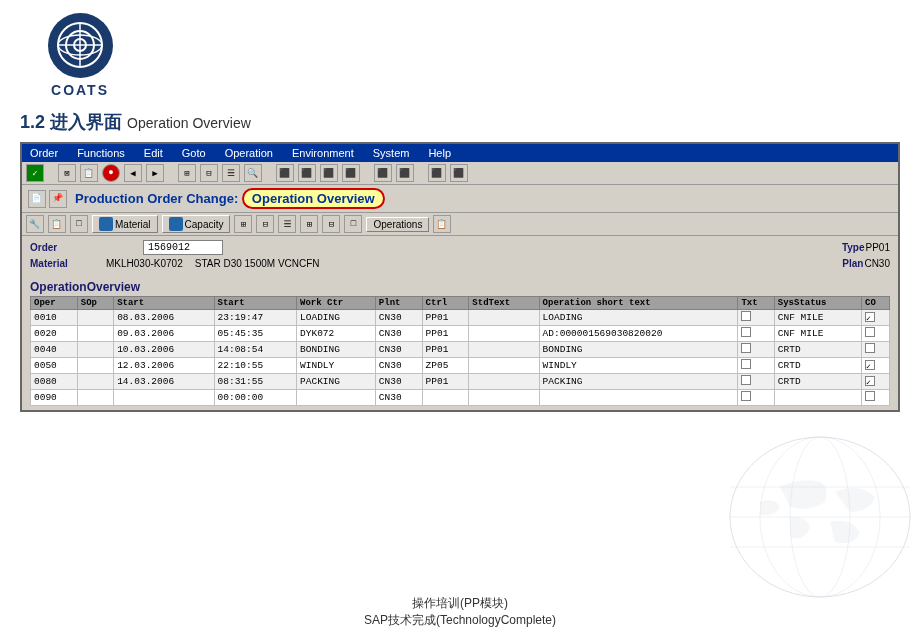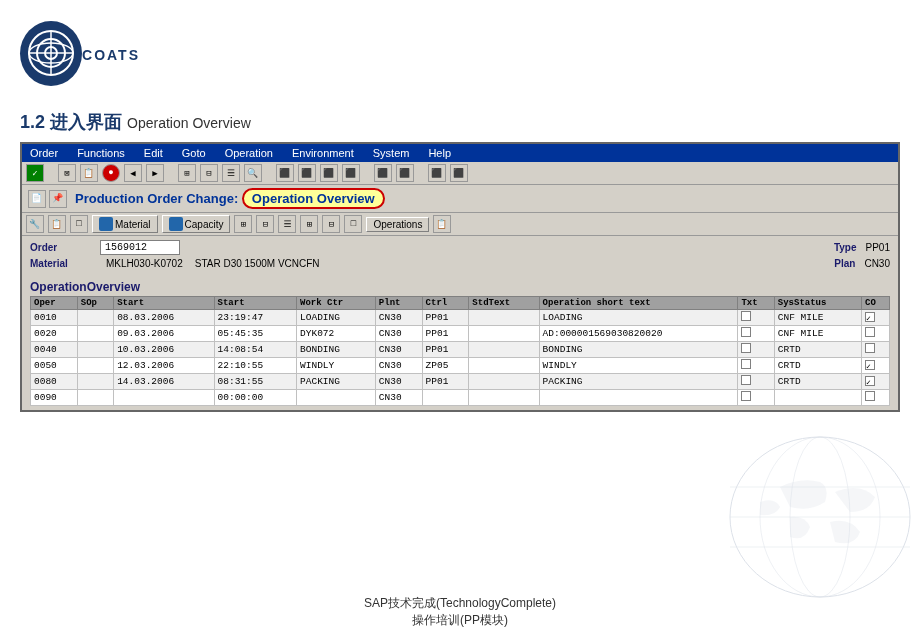--- a/index.html
+++ b/index.html
@@ -15,20 +15,21 @@
     
     .header {
       display: flex;
       align-items: center;
       padding: 10px 20px;
       height: 110px;
     }
     .logo-area {
       width: 120px;
       display: flex;
+      flex-direction: column;
       align-items: center;
     }
     .logo-circle {
       width: 65px;
       height: 65px;
       border-radius: 50%;
       background: #1a3a6b;
       display: flex;
       align-items: center;
       justify-content: center;
@@ -198,31 +199,32 @@
       font-weight: bold;
       width: 70px;
       font-size: 10px;
     }
     .sap-input {
       background: white;
       border: 1px solid #808080;
       padding: 1px 4px;
       font-size: 10px;
       font-family: 'Courier New', monospace;
+      margin-left: 43px;
     }
     .sap-value {
       padding: 1px 6px;
       font-size: 10px;
       font-family: Liberation Sans, sans-serif;
     }
     .sap-right {
       margin-left: auto;
       display: flex;
       align-items: flex-end;
-      gap: 9px;
+      gap: 1px;
       font-size: 10px;
     }
 
     
     .op-overview-label {
       font-size: 12px;
       font-family: Arial, sans-serif;
       color: #1a1a6b;
       font-weight: bold;
       margin: 4px 0 2px 0;
@@ -510,22 +512,22 @@
             <td><span class="cb"></span></td>
             <td></td>
             <td><span class="cb"></span></td>
           </tr>
         </tbody>
     </table>
   </div>
 </div>
 
 <div class="footer">
+  <div>操作培训(PP模块)</div>
   <div>SAP技术完成(TechnologyComplete)</div>
-  <div>操作培训(PP模块)</div>
 </div>
 
 <svg class="world-map" viewBox="0 0 200 180">
   <ellipse cx="100" cy="90" rx="90" ry="80" fill="none" stroke="#1a3a6b" stroke-width="1"></ellipse>
   <ellipse cx="100" cy="90" rx="60" ry="80" fill="none" stroke="#1a3a6b" stroke-width="0.5"></ellipse>
   <ellipse cx="100" cy="90" rx="30" ry="80" fill="none" stroke="#1a3a6b" stroke-width="0.5"></ellipse>
   <line x1="10" y1="90" x2="190" y2="90" stroke="#1a3a6b" stroke-width="0.5"></line>
   <line x1="10" y1="60" x2="190" y2="60" stroke="#1a3a6b" stroke-width="0.5"></line>
   <line x1="10" y1="120" x2="190" y2="120" stroke="#1a3a6b" stroke-width="0.5"></line>
 

